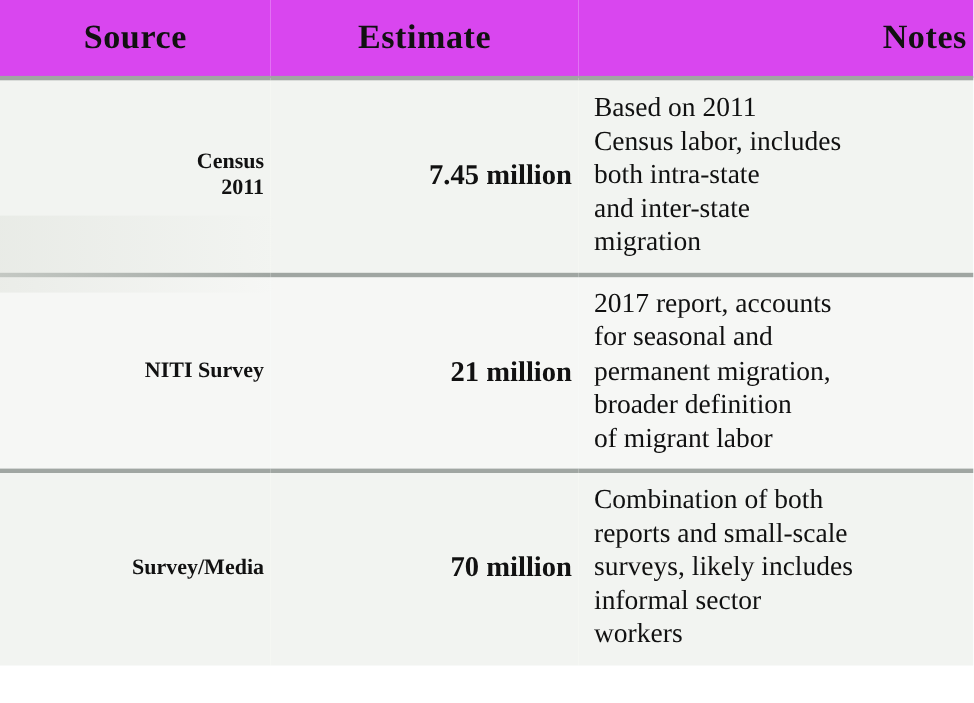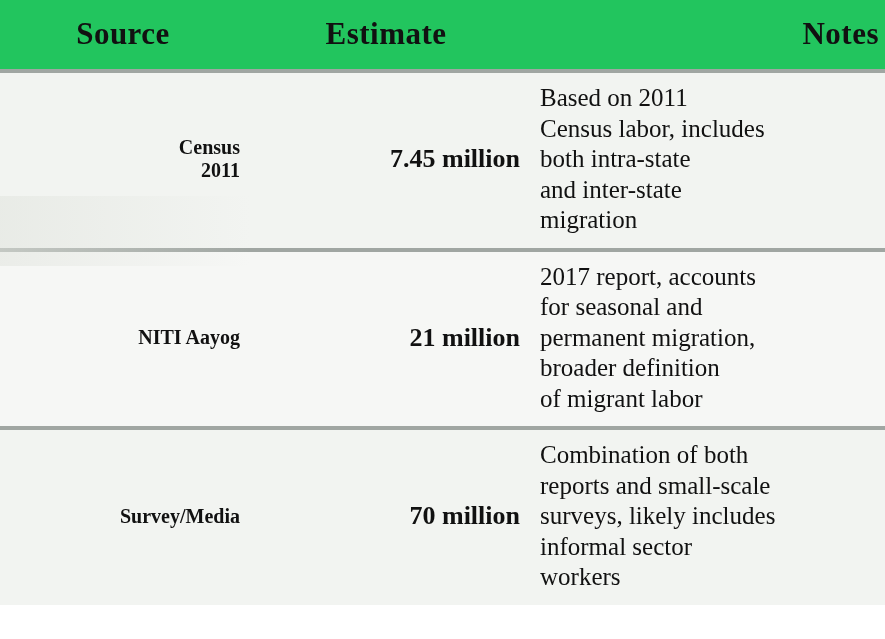--- a/index.html
+++ b/index.html
@@ -23,21 +23,21 @@
   table.data-table {
     width: 885px;
     border-collapse: collapse;
     table-layout: fixed;
   }
   col.col-source { width: 246px; }
   col.col-estimate { width: 280px; }
   col.col-notes { width: 359px; }
 
   thead th {
-    background: #22c55e;
+    background: #d946ef;
     font-family: "Liberation Serif", serif;
     font-weight: bold;
     font-size: 31px;
     color: #111111;
     text-align: center;
     padding: 16px 6px 17px 6px;
     letter-spacing: 0.5px;
   }
   thead th.th-notes {
     text-align: right;
@@ -114,21 +114,21 @@
         <td class="cell-estimate">7.45 million</td>
         <td class="cell-notes">
           <span class="notes-line">Based on 2011</span>
           <span class="notes-line">Census labor, includes</span>
           <span class="notes-line">both intra-state</span>
           <span class="notes-line">and inter-state</span>
           <span class="notes-line">migration</span>
         </td>
       </tr>
       <tr class="row-alt">
-        <td class="cell-source">NITI Aayog</td>
+        <td class="cell-source">NITI Survey</td>
         <td class="cell-estimate">21 million</td>
         <td class="cell-notes">
           <span class="notes-line">2017 report, accounts</span>
           <span class="notes-line">for seasonal and</span>
           <span class="notes-line">permanent migration,</span>
           <span class="notes-line">broader definition</span>
           <span class="notes-line">of migrant labor</span>
         </td>
       </tr>
       <tr>

